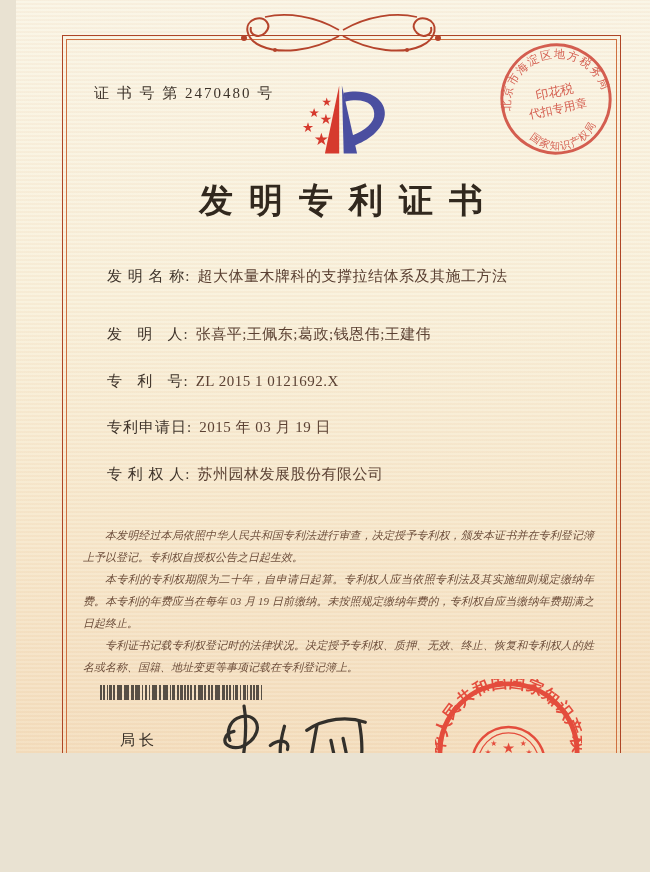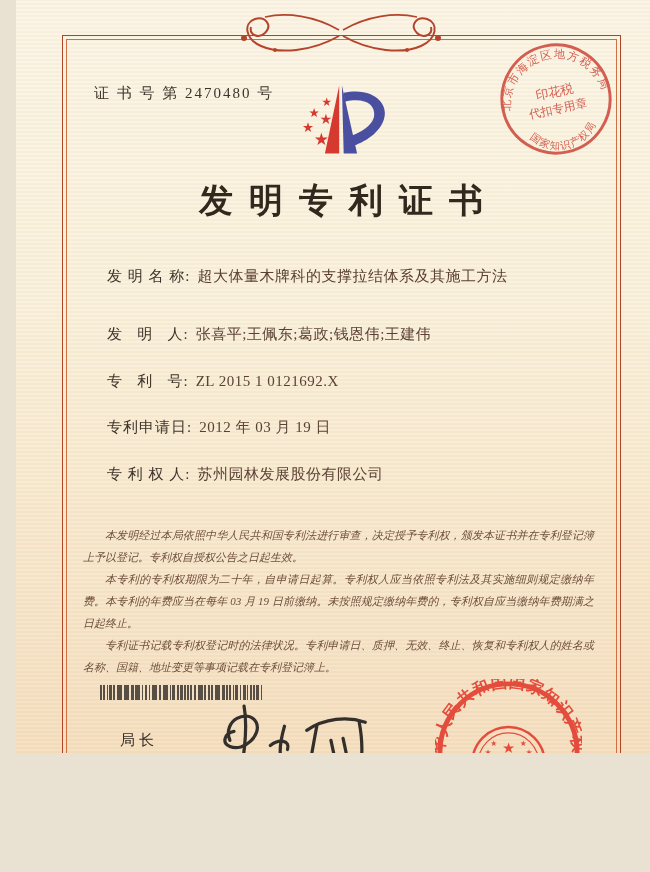--- a/index.html
+++ b/index.html
@@ -160,30 +160,30 @@
   <div class="field f0">
     <span class="lbl">发 明 名 称:</span><span class="val">超大体量木牌科的支撑拉结体系及其施工方法</span>
   </div>
   <div class="field f1">
     <span class="lbl">发   明   人:</span><span class="val">张喜平;王佩东;葛政;钱恩伟;王建伟</span>
   </div>
   <div class="field f2">
     <span class="lbl">专   利   号:</span><span class="val">ZL 2015 1 0121692.X</span>
   </div>
   <div class="field f3">
-    <span class="lbl">专利申请日:</span><span class="val">2012 年 03 月 19 日</span>
+    <span class="lbl">专利申请日:</span><span class="val">2015 年 03 月 19 日</span>
   </div>
   <div class="field f4">
     <span class="lbl">专 利 权 人:</span><span class="val">苏州园林发展股份有限公司</span>
   </div>
 
   <div class="body-text">
     <p>本发明经过本局依照中华人民共和国专利法进行审查，决定授予专利权，颁发本证书并在专利登记簿上予以登记。专利权自授权公告之日起生效。</p>
     <p>本专利的专利权期限为二十年，自申请日起算。专利权人应当依照专利法及其实施细则规定缴纳年费。本专利的年费应当在每年 03 月 19 日前缴纳。未按照规定缴纳年费的，专利权自应当缴纳年费期满之日起终止。</p>
-    <p>专利证书记载专利权登记时的法律状况。专利申请日、质押、无效、终止、恢复和专利权人的姓名或名称、国籍、地址变更等事项记载在专利登记簿上。</p>
+    <p>专利证书记载专利权登记时的法律状况。决定授予专利权、质押、无效、终止、恢复和专利权人的姓名或名称、国籍、地址变更等事项记载在专利登记簿上。</p>
   </div>
 
   <div class="barcode"></div>
 
   <div class="director-label">局长</div>
   <div class="director-name">申长雨</div>
 
   <div class="signature">
     <svg viewBox="0 0 175 95" width="180" height="96">
       <g fill="none" stroke="#33302b" stroke-width="3.2" stroke-linecap="round">

